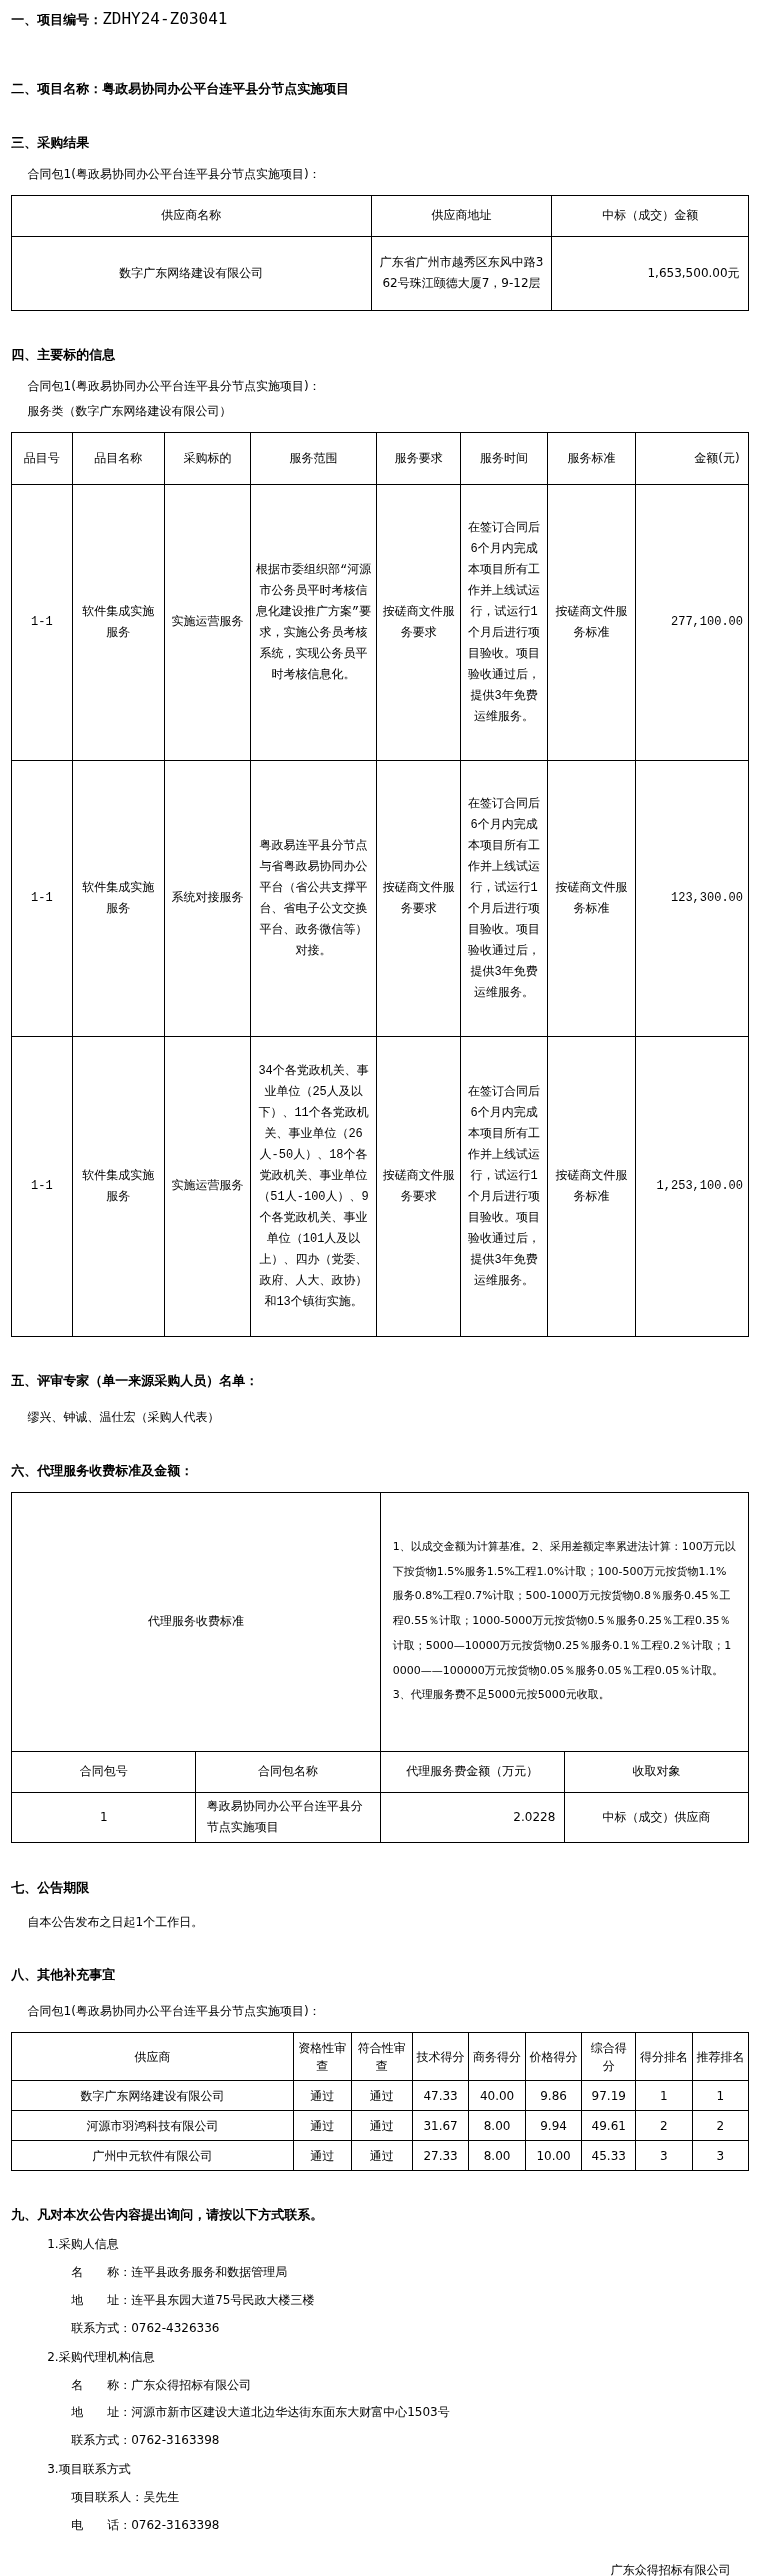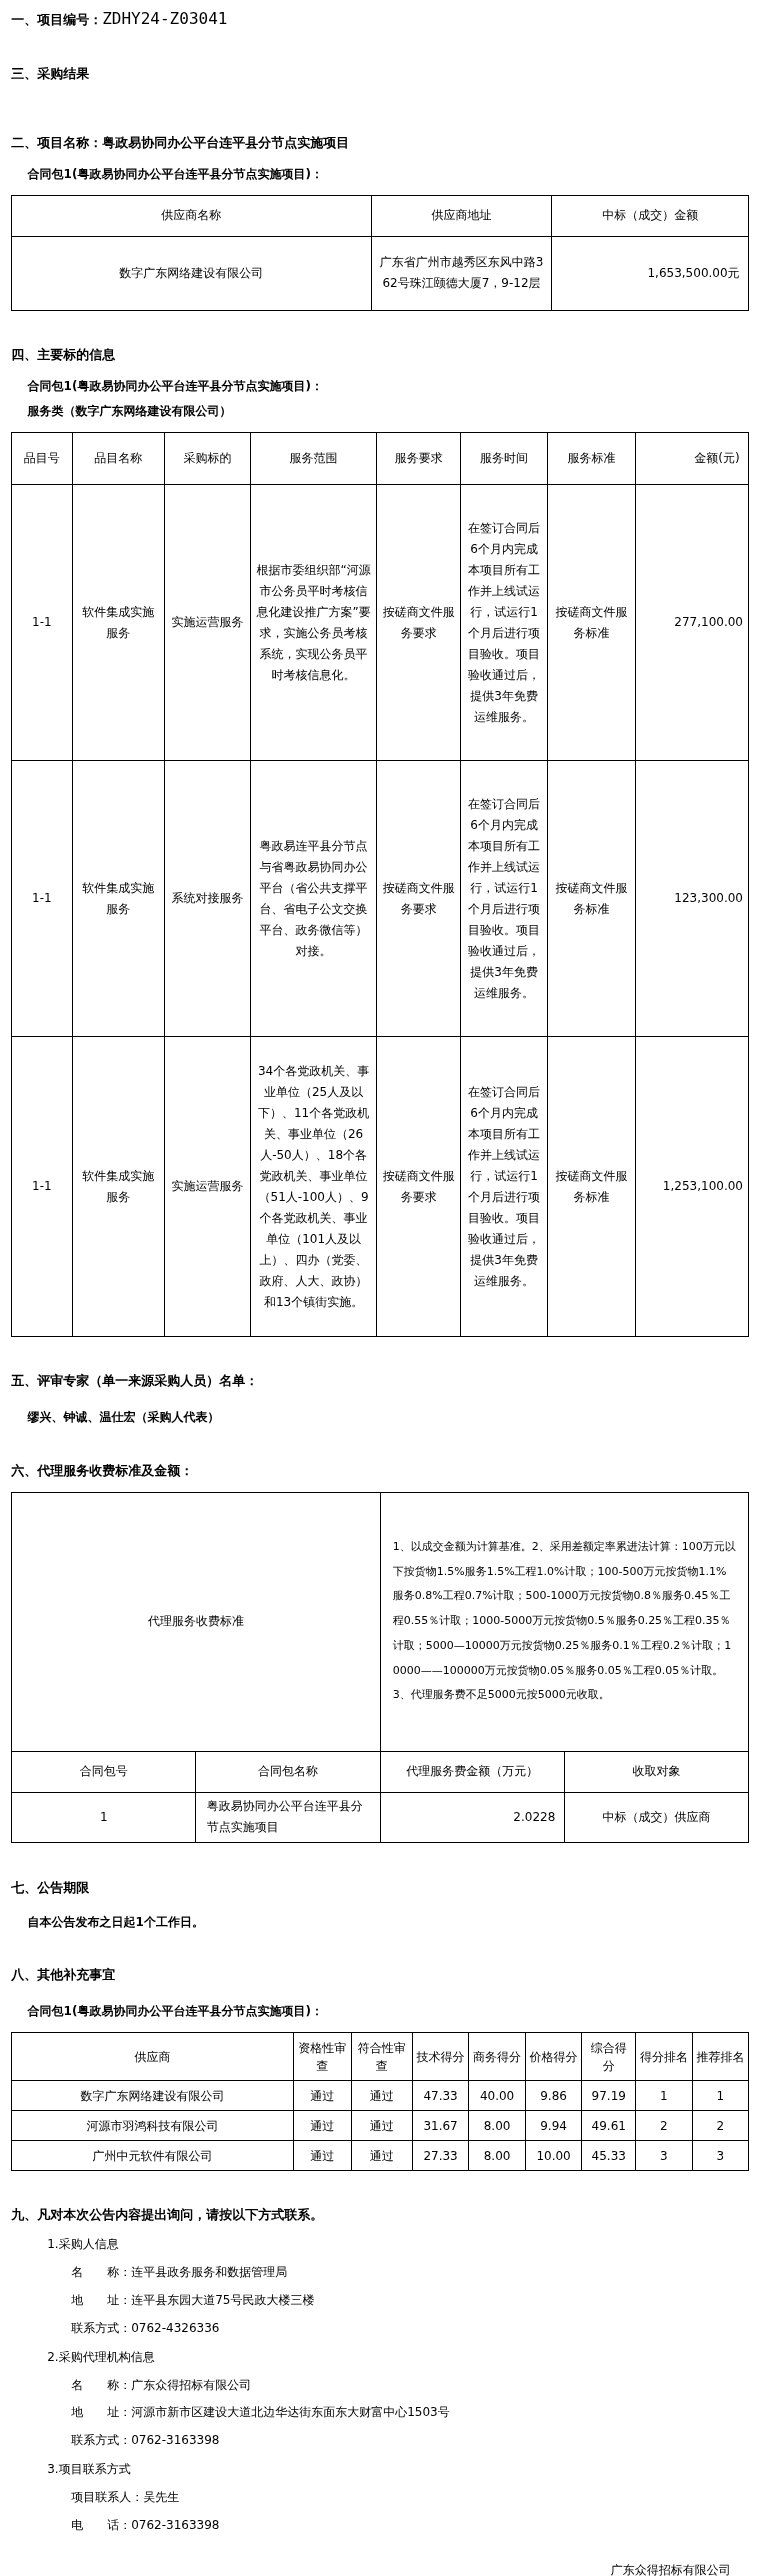--- a/index.html
+++ b/index.html
@@ -3,37 +3,37 @@
 <meta charset="utf-8">
 <style>
   html,body { margin:0; padding:0; background:#ffffff; }
   body { width:761px; color:#000; font-family:"DejaVu Sans","Liberation Sans",sans-serif; }
   .doc { box-sizing:border-box; width:761px; min-height:2576px; padding:8.6px 11.2px 35px 11.2px; }
 
   .sec { font-size:13px; font-weight:bold; line-height:19px; margin:0; }
   .mt-lg { margin-top:50px; }
   .mt-md { margin-top:35px; }
   .mt-sm { margin-top:34px; }
-  .sub { font-size:12px; font-weight:bold; line-height:17.3px; margin:14px 0 0 16.4px; }
+  .sub { font-size:12px; font-weight:normal; line-height:17.3px; margin:14px 0 0 16.4px; }
   .code { font-weight:normal; font-family:"DejaVu Sans Mono","Liberation Mono",monospace; font-size:16px; }
 
   table { width:738px; border-collapse:collapse; table-layout:fixed; margin-top:12px; }
   th, td { border:1.7px solid #000; font-size:12px; font-weight:normal; text-align:center;
            vertical-align:middle; padding:3.5px 7px; line-height:1.75; word-break:break-all; }
   .num { text-align:right; padding-right:8.6px; }
 
   
   .t1 .c0{width:49.7%;} .t1 .c1{width:24%;} .t1 .c2{width:26.3%;}
   .t1 tr.hd{height:41px;} .t1 tr.r0{height:74px;}
 
   
   .t2 .c0{width:7.5%;} .t2 .c1{width:12.6%;} .t2 .c2{width:11.5%;} .t2 .c3{width:18%;}
   .t2 .c4{width:11.2%;} .t2 .c5{width:11.7%;} .t2 .c6{width:11.9%;} .t2 .c7{width:15.6%;}
   .t2 tr.hd{height:52px;} .t2 tr.r0{height:276px;} .t2 tr.r1{height:276px;} .t2 tr.r2{height:300px;}
-  .t2 td{padding:5.2px 5.2px;}
+  .t2 td{padding:5.2px 5.2px;font-family:Liberation Mono, monospace;}
 
   
   .t3 .c0{width:16%;} .t3 .c1{width:34%;} .t3 .c2{width:24.6%;} .t3 .c3{width:25.4%;}
   .t3 tr.ra{height:259px;} .t3 tr.hd{height:41px;} .t3 tr.r0{height:48px;}
   .t3 .feetext{ text-align:left; padding:10.4px 12px; line-height:2.25; font-size:11px; }
 
   
   .t4 .c0{width:40.7%;} .t4 .c1{width:7.5%;} .t4 .c2{width:8%;} .t4 .c3{width:7.3%;}
   .t4 .c4{width:7.3%;} .t4 .c5{width:7.3%;} .t4 .c6{width:6.9%;} .t4 .c7{width:7.3%;} .t4 .c8{width:7.3%;}
   .t4 tr.hd{height:48px;} .t4 tr.dr{height:30px;}
@@ -43,23 +43,23 @@
   .contact-num  { font-size:12px; line-height:17.3px; margin:12px 0 0 36px; }
   .footer-line { font-size:12px; line-height:17.3px; margin-top:12px; text-align:right; padding-right:19px; }
 </style>
 </head>
 <body>
 
 <div class="doc">
 
   <p class="sec"><span>一、项目编号：</span><span class="code">ZDHY24-Z03041</span></p>
 
+  <p class="sec mt-lg">二、项目名称：粤政易协同办公平台连平县分节点实施项目</p>
+
   <p class="sec mt-md">三、采购结果</p>
-
-  <p class="sec mt-lg">二、项目名称：粤政易协同办公平台连平县分节点实施项目</p>
   <p class="sub">合同包1(粤政易协同办公平台连平县分节点实施项目)：</p>
 
   <table class="t1">
     <tbody>
         <tr class="hd">
       <th class="c0">供应商名称</th>
       <th class="c1">供应商地址</th>
       <th class="c2">中标（成交）金额</th>
     </tr>
     <tr class="r0">

